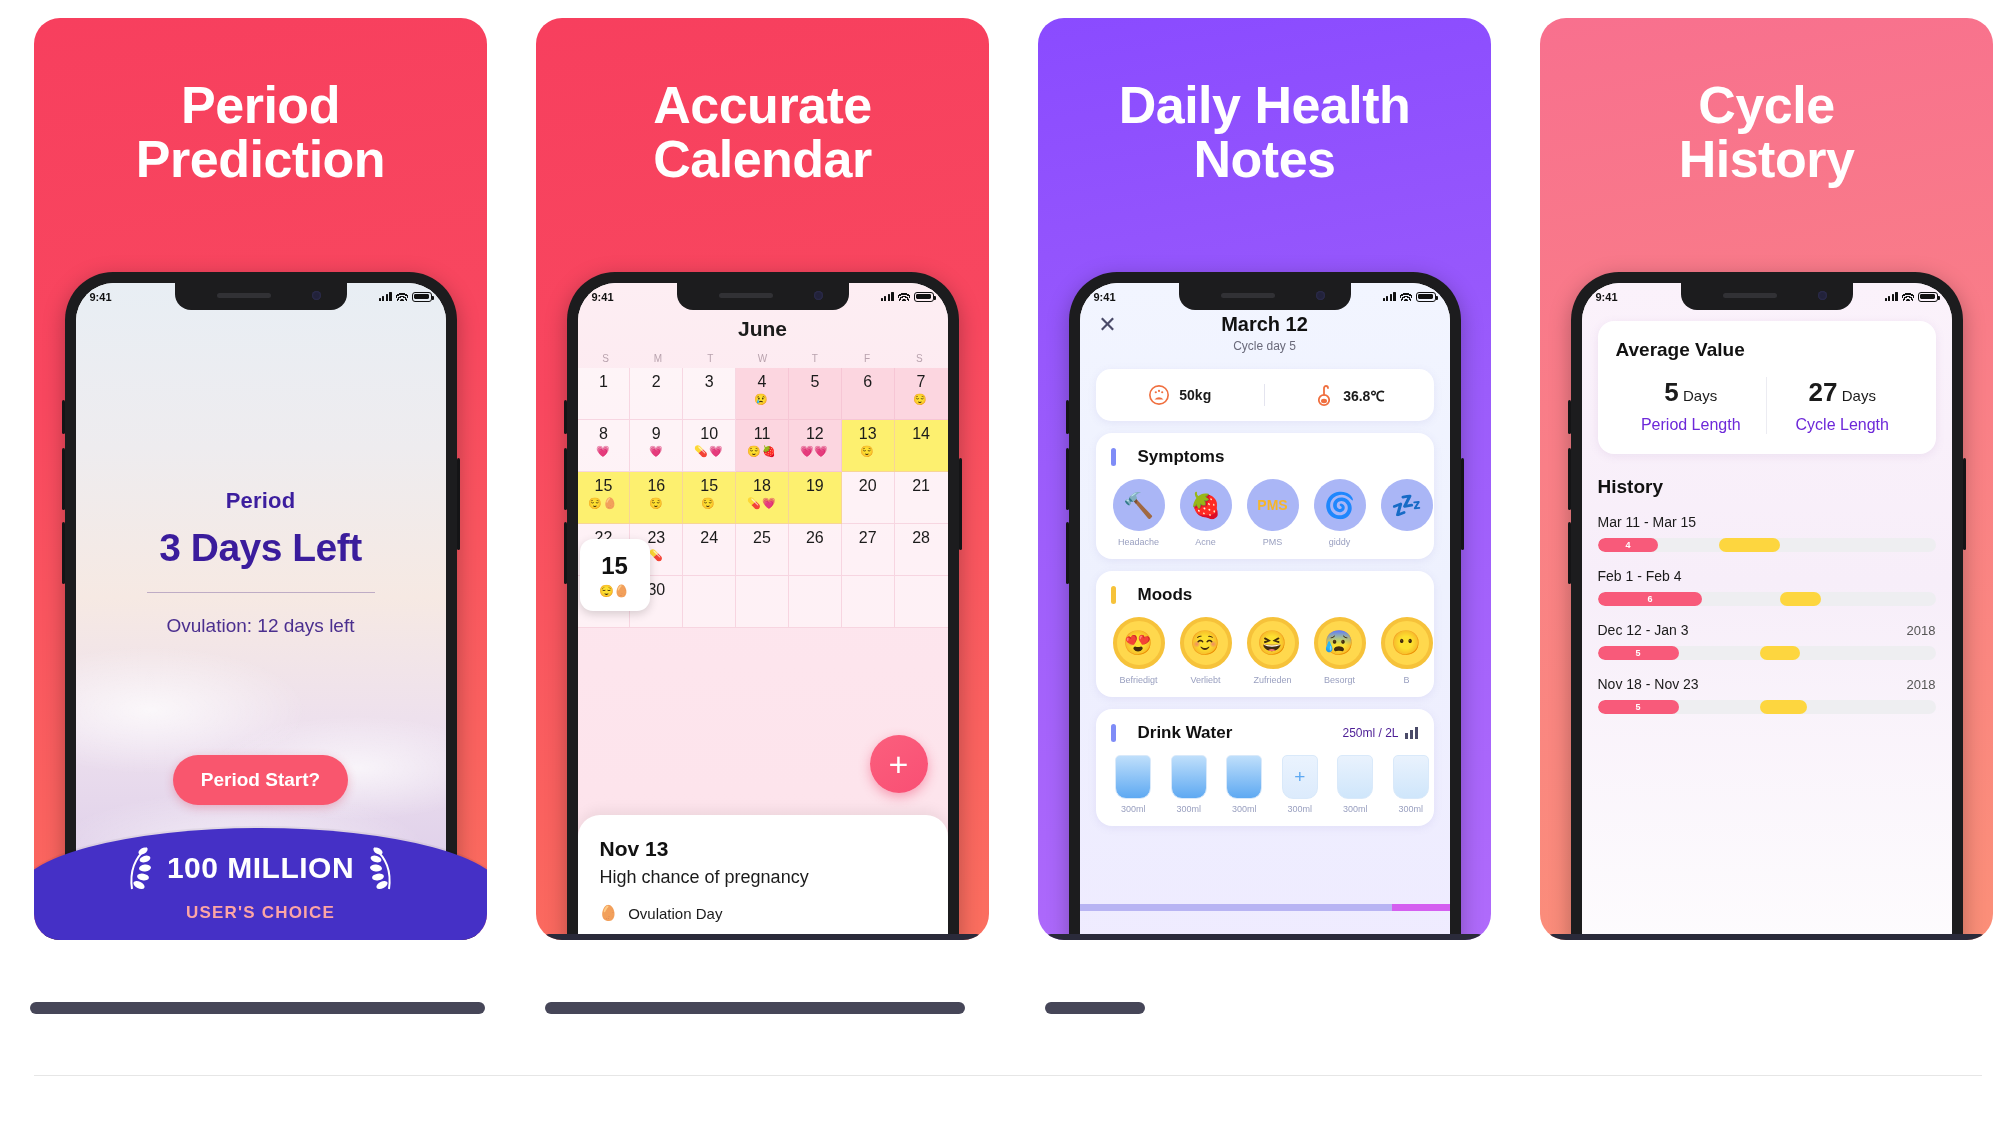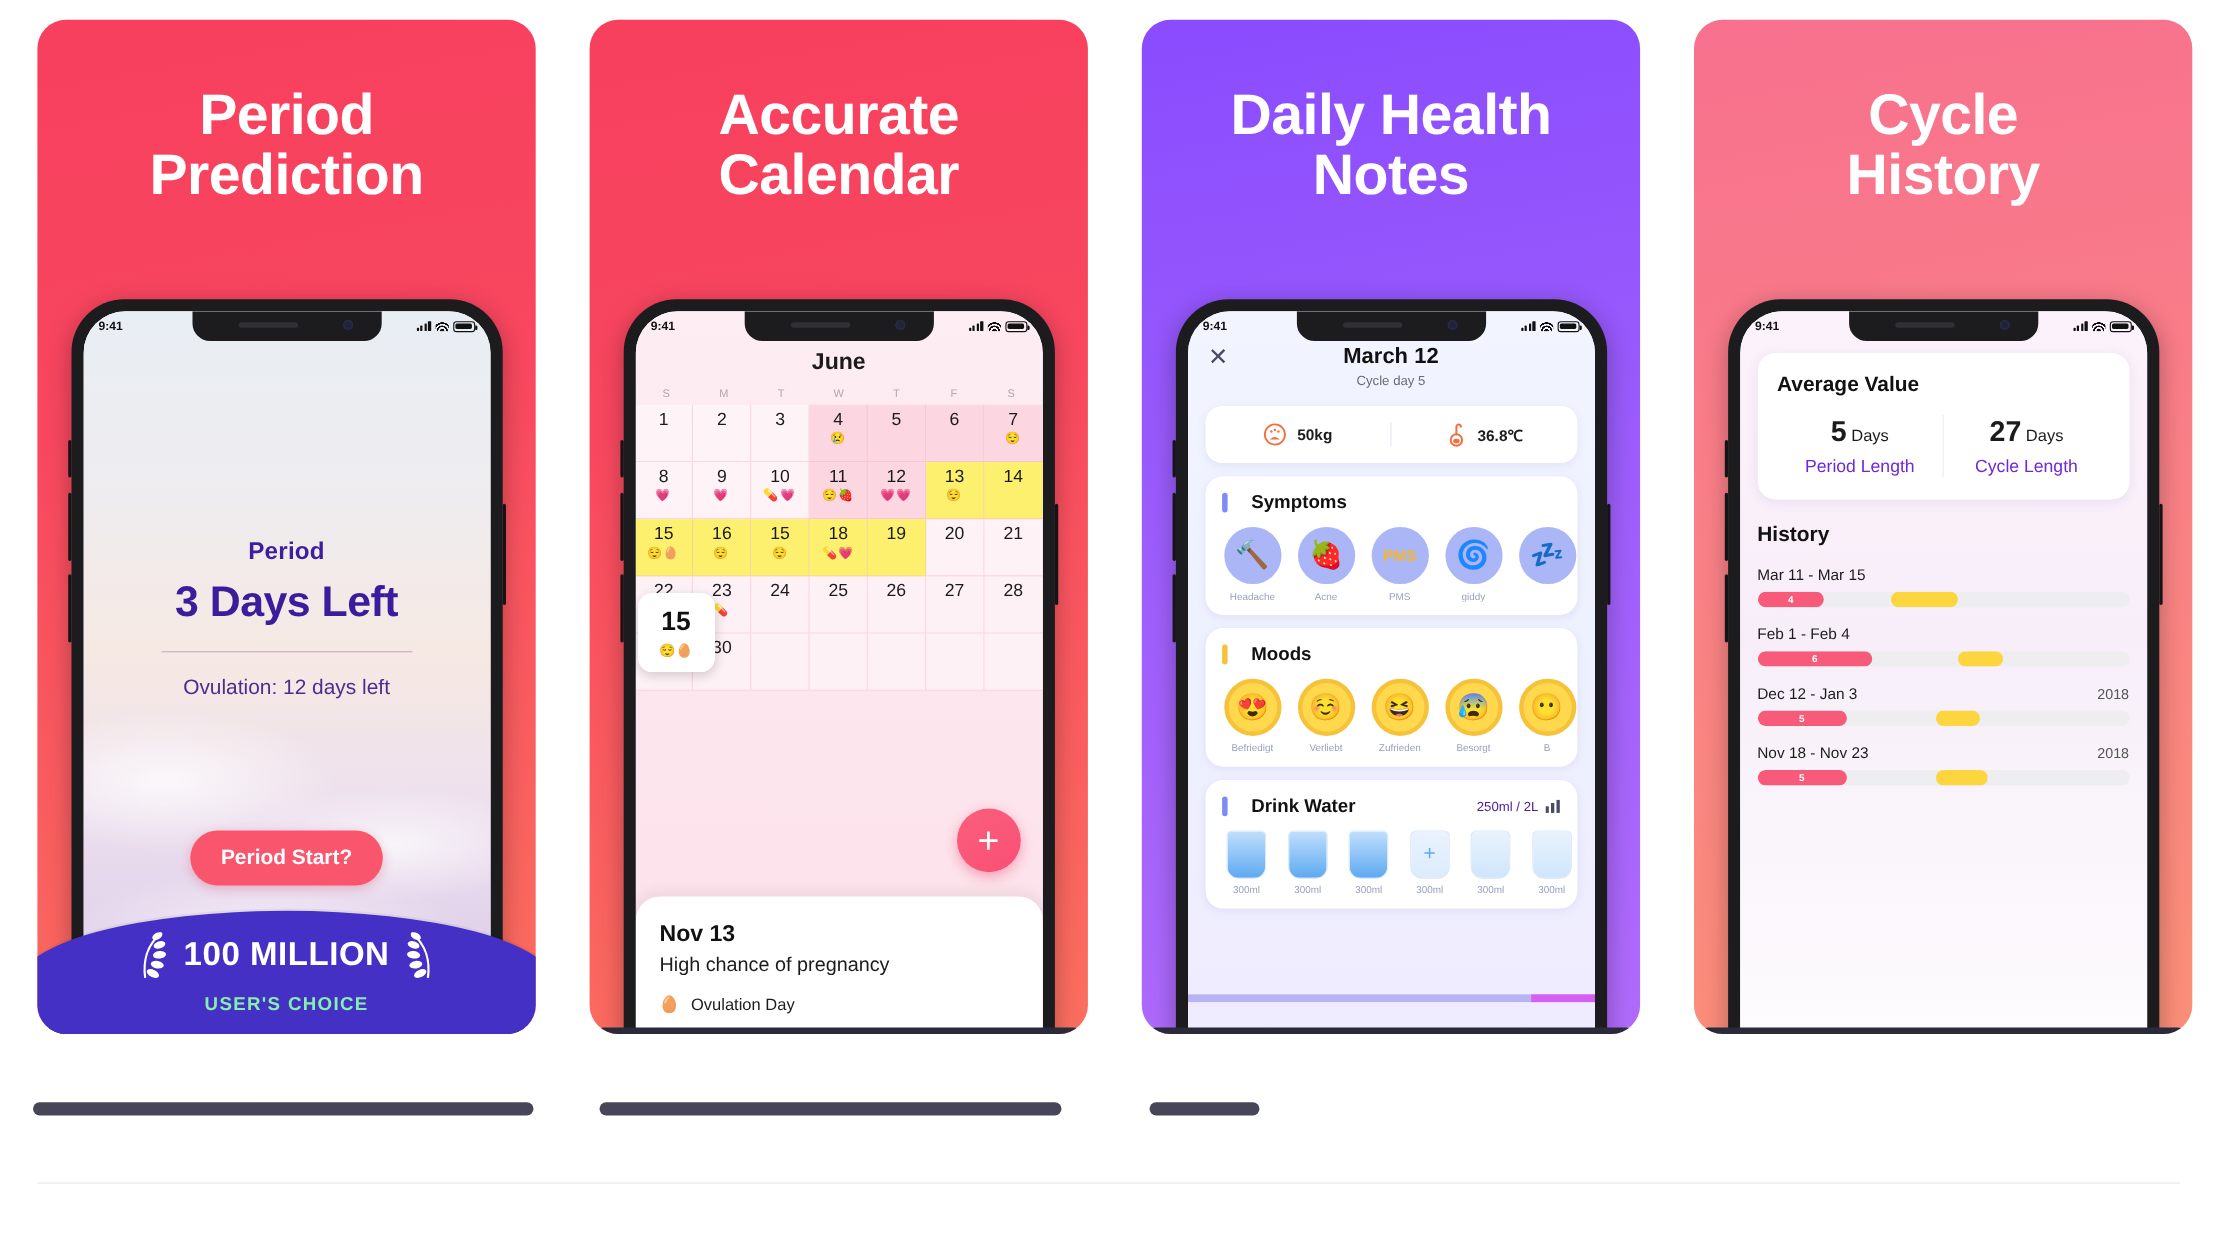--- a/index.html
+++ b/index.html
@@ -164,21 +164,21 @@
     border-top-left-radius: 52% 60%;
     border-top-right-radius: 52% 60%;
     display:flex; flex-direction:column; align-items:center; justify-content:center;
     z-index: 40;
     box-shadow: 0 -2px 0 rgba(0,0,0,.05);
   }
   .ribbon .line1 {
     display:flex; align-items:center; gap: 16px;
     color:#fff; font-size: 30px; font-weight: 800; letter-spacing: .5px;
   }
-  .ribbon .line2 { color:#86efac; font-size: 17px; font-weight: 700; letter-spacing: 1.2px; margin-top: 12px; }
+  .ribbon .line2 { color:#fca5a5; font-size: 17px; font-weight: 700; letter-spacing: 1.2px; margin-top: 12px; }
   .laurel { width: 28px; height: 46px; }
   .shadow-bar {
     position:absolute; left: 6px; right: 6px; bottom: -8px; height: 14px;
     background: #2a2a3a; border-radius: 8px; z-index: 39;
   }
 
   
   .s2 { position:absolute; inset:0; background: linear-gradient(180deg,#fdeef3 0%,#fde6ee 35%,#fde2ea 100%); }
   .s2 .month { text-align:center; margin-top: 34px; font-size: 21px; font-weight: 700; color:#1b1b1b; }
   .s2 .dow {

